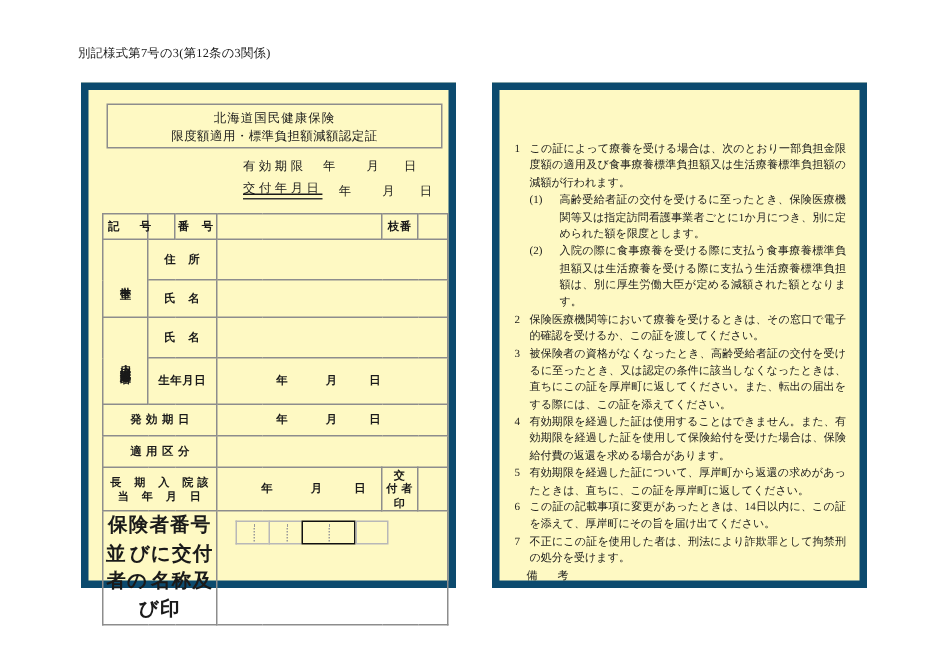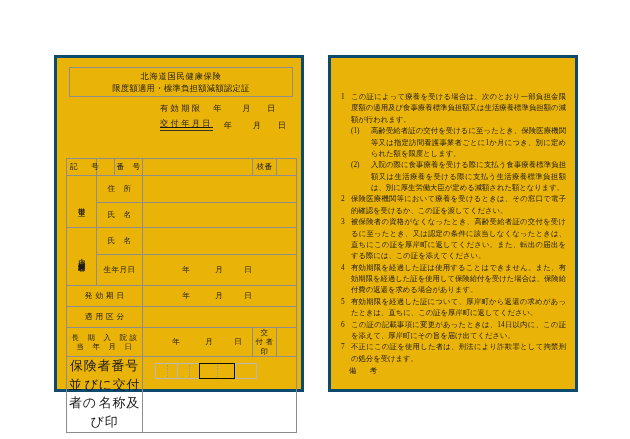--- a/index.html
+++ b/index.html
@@ -36,22 +36,22 @@
     font-size: 8px;
     text-align: center;
     white-space: nowrap;
   }
   .cap-front { left: 52px; top: 43px; width: 252px; }
   .cap-back  { left: 328px; top: 43px; width: 252px; margin-top: 16px; }
 
   
   .panel {
     position: absolute;
-    border: 3px solid #0c4a6e;
-    background: #eab308;
+    border: 5px solid #0c4a6e;
+    background: #fef9c3;
     box-sizing: border-box;
   }
   .panel-front {
     left: 54px;
     top: 55px;
     width: 250px;
     height: 337px;
   }
   .panel-back {
     left: 328px;
@@ -114,25 +114,26 @@
   .r-yuko  { left: 86px; top: 45px; }
 
   .ymd-y { width: 30px; }
   .ymd-m { width: 28px; }
   .ymd-d { width: 22px; }
 
   
   .grid {
     position: absolute;
     left: 9px;
-    top: 100px;
+    top: 82px;
     width: 230px;
     border-collapse: collapse;
     table-layout: fixed;
     font-size: 7.6px;
+    font-weight: bold;
   }
   .grid td {
     border: 1px solid #8d8d8d;
     padding: 0;
     height: 16px;
     vertical-align: middle;
     text-align: center;
     color: #1a1a1a;
   }
   .lbl-spread {
@@ -266,20 +267,21 @@
     margin-left: 8px;
     margin-top: 1px;
     letter-spacing: 3px;
   }
 </style>
 </head>
 <body>
 
 <div class="page">
 
+  <div class="form-no">別記様式第7号の3(第12条の3関係)</div>
 
   <div class="side-caption cap-back">(裏面)</div>
 
   <div class="panel panel-front">
 
     <div class="title-box">
       <div class="title-line1">北海道国民健康保険</div>
       <div class="title-line2">限度額適用・標準負担額減額認定証</div>
     </div>
 

